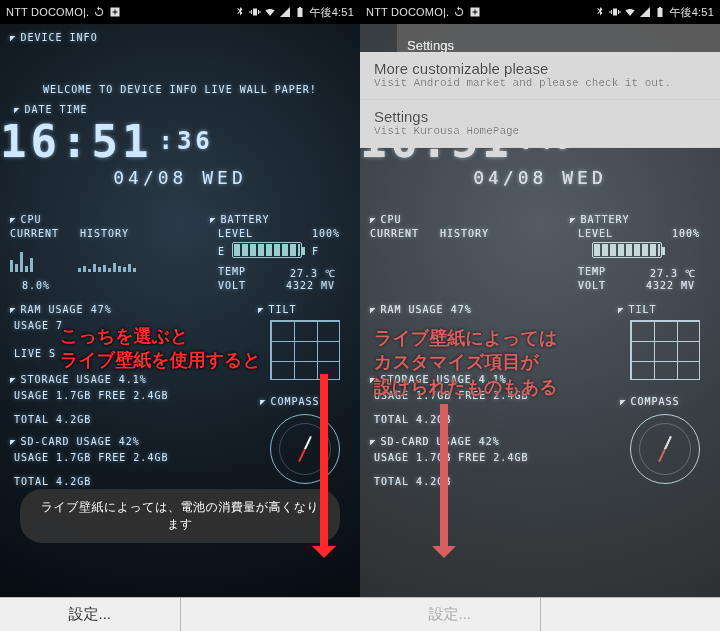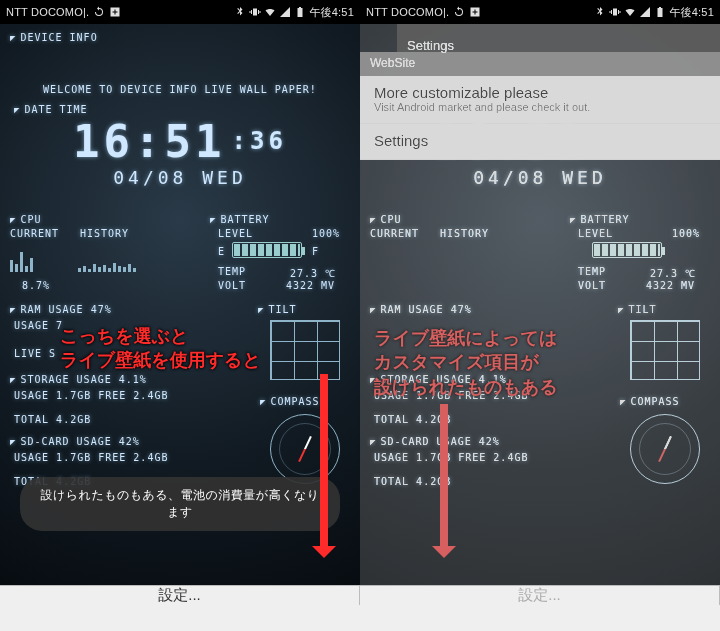--- a/index.html
+++ b/index.html
@@ -18,21 +18,21 @@
   .status-icon svg { width: 100%; height: 100%; fill: #e0e0e0; }
 
   
   .wallpaper { flex: 1; position: relative; background: radial-gradient(circle at 50% 35%,
       #2a3a48 0%, #111a22 60%, #070c11 100%); color: #cfe8ff; overflow: hidden;
     font-family: monospace; text-shadow: 0 0 4px rgba(170,220,255,.6); }
   .wallpaper .section { position: absolute; font-size: 10px; letter-spacing: 1px; }
   .hdr { font-size: 11px; }
   .hdr::before { content: "◤"; margin-right: 4px; font-size: 9px; }
   .big-clock { font-size: 44px; font-weight: bold; letter-spacing: 4px;
-    text-align: center; filter: blur(.3px); }
+    filter: blur(.3px); }
   .big-clock .sec { font-size: 24px; vertical-align: 8px; margin-left: 6px; }
   .date-line { font-size: 18px; text-align: center; letter-spacing: 4px; }
   .tiny { font-size: 9px; letter-spacing: 1px; }
 
   .bars { display: flex; gap: 2px; align-items: flex-end; height: 30px; }
   .bars span { width: 3px; background: #8db4c8; display: block; }
 
   .batt-shell { width: 70px; height: 16px; border: 1px solid #9cc; border-radius: 2px;
     position: relative; display: flex; align-items: center; padding: 1px; }
   .batt-shell::after { content: ""; position: absolute; right: -4px; top: 4px;
@@ -53,34 +53,34 @@
     transform: translate(-50%,-50%) rotate(25deg); }
 
   
   .settings-header { height: 24px; background: rgba(60,60,60,.9); color: #fff;
     font-size: 13px; padding: 14px 10px; position: relative; margin-left: 37px; }
   .settings-cat { height: 24px; background: rgba(120,120,120,.9); color: #eee;
     font-size: 12px; padding: 4px 10px; }
   .settings-item { background: rgba(235,235,235,.9); padding: 8px 14px 10px;
     border-bottom: 1px solid rgba(0,0,0,.15); }
   .settings-item .title { color: #222; font-size: 15px; text-shadow: none; }
-  .settings-item .sub { color: #555; font-size: 11px; text-shadow: none; }
+  .settings-item .sub { color: #555; font-size: 11px; text-shadow: none; font-family: Liberation Mono, monospace; }
   .dim .wallpaper { filter: grayscale(.4) brightness(1.35) contrast(.7); }
   .settings-panel { position: absolute; left: 0; right: 0; top: 0; text-shadow: none;
     font-family: sans-serif; z-index: 5; }
 
   
   .toast { position: absolute; bottom: 54px; left: 50%; transform: translateX(-50%);
     background: rgba(50,50,50,.92); color: #fff; font-size: 12px; padding: 10px 18px;
     border-radius: 22px; text-align: center; width: 320px; text-shadow: none;
     font-family: sans-serif; letter-spacing: .5px; }
 
   
-  .bottom-bar { height: 46px; background: #efefef; display: flex;
-    border-top: 1px solid #bbb; flex-direction: column; }
+  .bottom-bar { height: 34px; background: #efefef; display: flex;
+    border-top: 1px solid #bbb; }
   .bottom-bar button { flex: 1; border: none; background: transparent;
     font-size: 15px; color: #333; border-right: 1px solid #bbb; }
   .bottom-bar button:last-child { border-right: none; margin-top: 48px; }
   .bottom-bar button.disabled { color: #aaa; }
 
   
   .anno { position: absolute; color: #ff2a2a; font-weight: bold; font-size: 18px;
     text-shadow: 0 0 3px #000, 0 0 3px #000; line-height: 1.35; z-index: 20;
     font-family: sans-serif; }
   .arrow-down { position: absolute; width: 8px; background: #ff2a2a; z-index: 19; }
@@ -168,21 +168,21 @@
           <span style="height:5px"></span>
           <span style="height:7px"></span>
           <span style="height:4px"></span>
           <span style="height:9px"></span>
           <span style="height:6px"></span>
           <span style="height:5px"></span>
           <span style="height:8px"></span>
           <span style="height:4px"></span>
         </div>
     </div>
-    <div class="section tiny" style="top:256px;left:22px">8.7%</div>
+    <div class="section tiny" style="top:256px;left:22px">8.0%</div>
 
     <div class="section hdr tiny" style="top:190px;left:210px">BATTERY</div>
     <div class="section tiny" style="top:204px;left:218px">LEVEL</div>
     <div class="section tiny" style="top:204px;left:312px">100%</div>
     <div class="section tiny" style="top:222px;left:218px">E</div>
     <div class="section" style="top:218px;left:232px">
         <div class="batt-shell">
           <div class="batt-fill" style="width:100%"></div>
         </div>
       </div>
@@ -209,21 +209,21 @@
     <div class="section" style="top:390px;left:270px">
         <div class="compass">
           <div class="needle"></div>
         </div>
       </div>
 
     <div class="section hdr tiny" style="top:412px;left:10px">SD-CARD USAGE   42%</div>
     <div class="section tiny" style="top:428px;left:14px">USAGE 1.7GB   FREE 2.4GB</div>
     <div class="section tiny" style="top:452px;left:14px">TOTAL 4.2GB</div>
 
-    <div class="toast">設けられたものもある、電池の消費量が高くなります</div>
+    <div class="toast">ライブ壁紙によっては、電池の消費量が高くなります</div>
 
     <div class="anno" style="top:300px;left:60px;white-space:pre-line">こっちを選ぶと
 ライブ壁紙を使用すると</div>
     <div class="arrow-down" style="top:350px;left:320px;height:180px"></div>
   </div>
 
   <div class="bottom-bar">
     <button>設定...</button>
     <button>壁紙に設定</button>
   </div>
@@ -308,27 +308,27 @@
         <div class="compass">
           <div class="needle"></div>
         </div>
       </div>
     <div class="section hdr tiny" style="top:412px;left:10px">SD-CARD USAGE   42%</div>
     <div class="section tiny" style="top:428px;left:14px">USAGE 1.7GB   FREE 2.4GB</div>
     <div class="section tiny" style="top:452px;left:14px">TOTAL 4.2GB</div>
 
     <div class="settings-panel">
       <div class="settings-header">Settings</div>
-      <div class="settings-cat">WebSite</div>
       <div class="settings-item">
         <div class="title">More customizable please</div>
         <div class="sub">Visit Android market and please check it out.</div>
       </div>
       <div class="settings-item">
         <div class="title">Settings</div>
+        <div class="sub">Visit Kurousa HomePage</div>
       </div>
     </div>
 
     <div class="anno" style="top:302px;left:14px;white-space:pre-line">ライブ壁紙によっては
 カスタマイズ項目が
 設けられたものもある</div>
     <div class="arrow-down" style="top:380px;left:80px;height:150px"></div>
   </div>
 
   <div class="bottom-bar">

